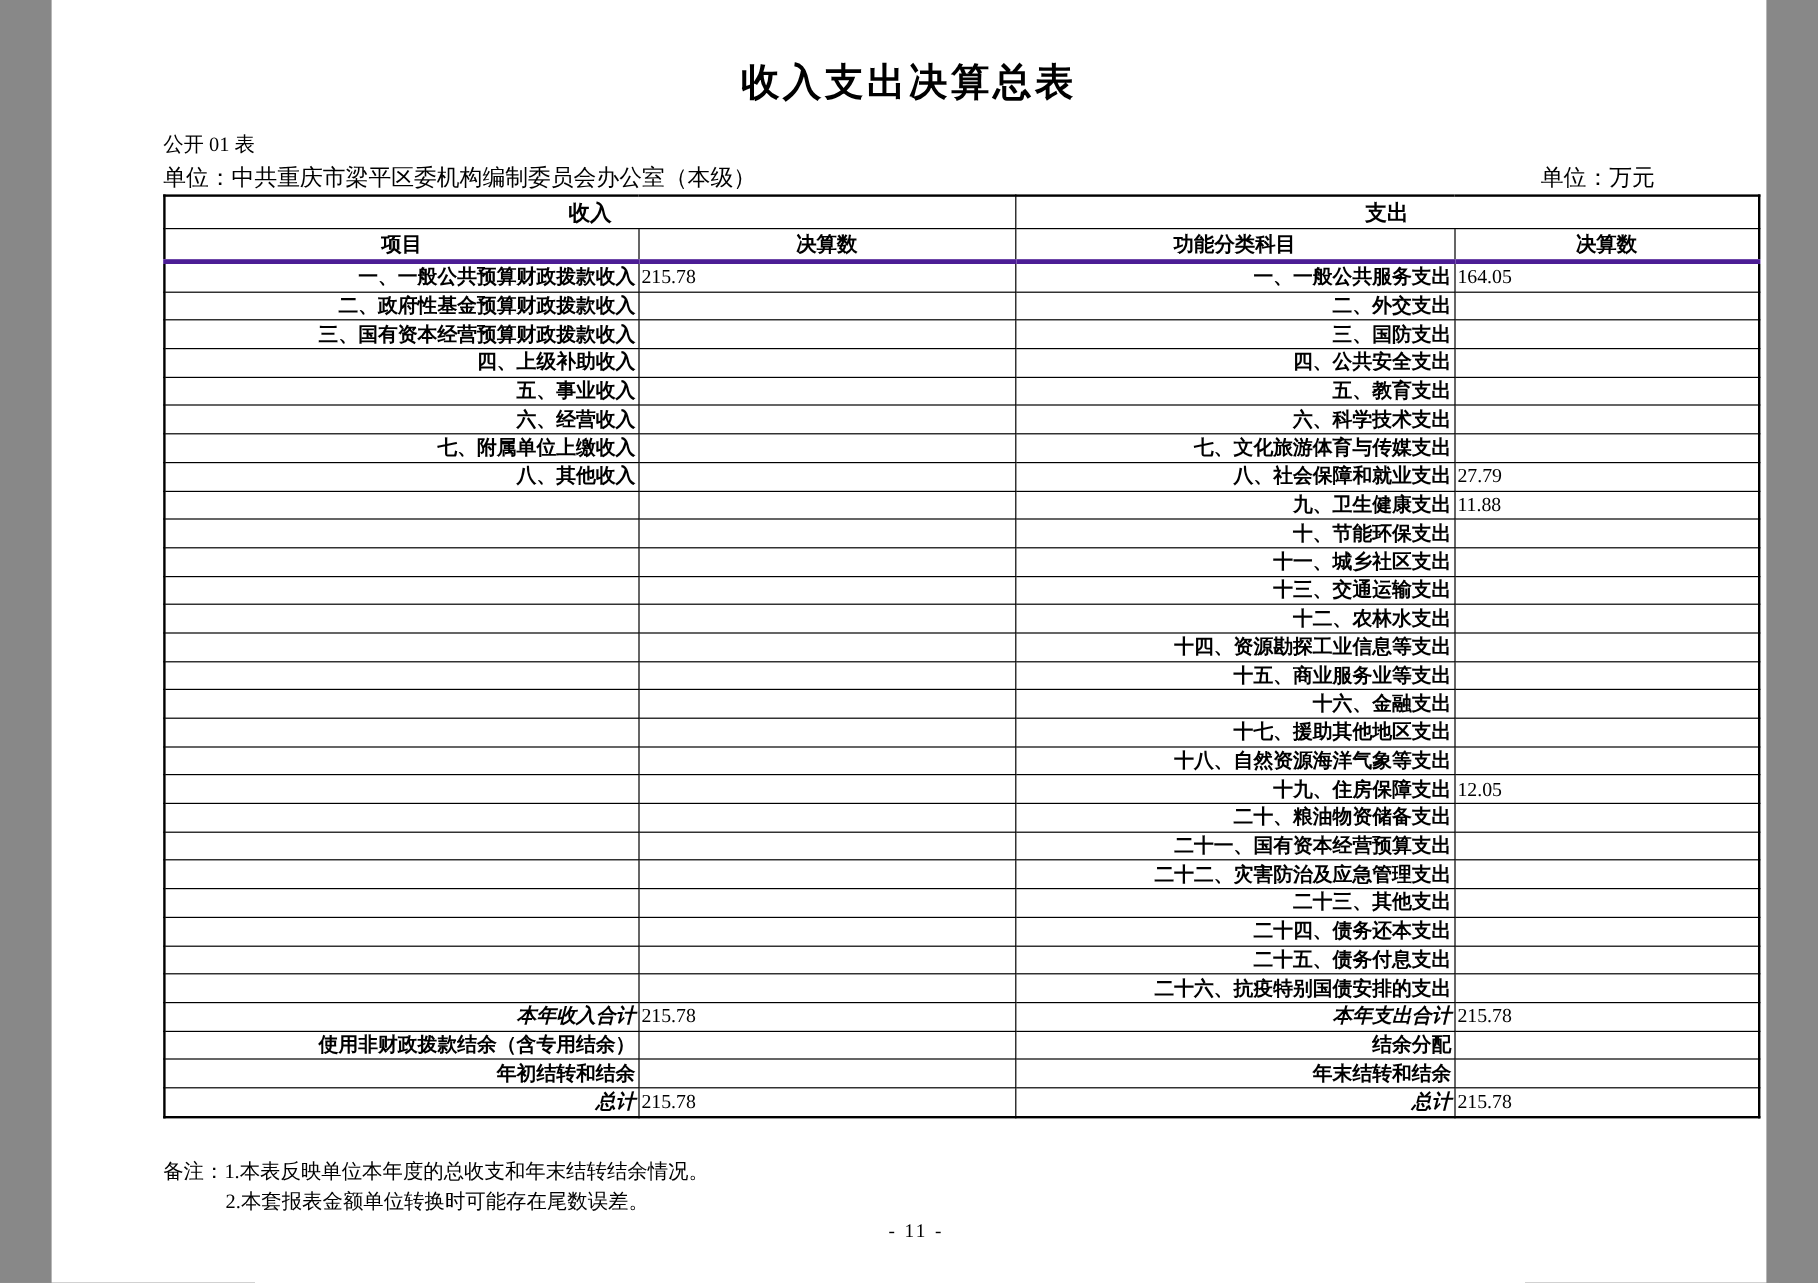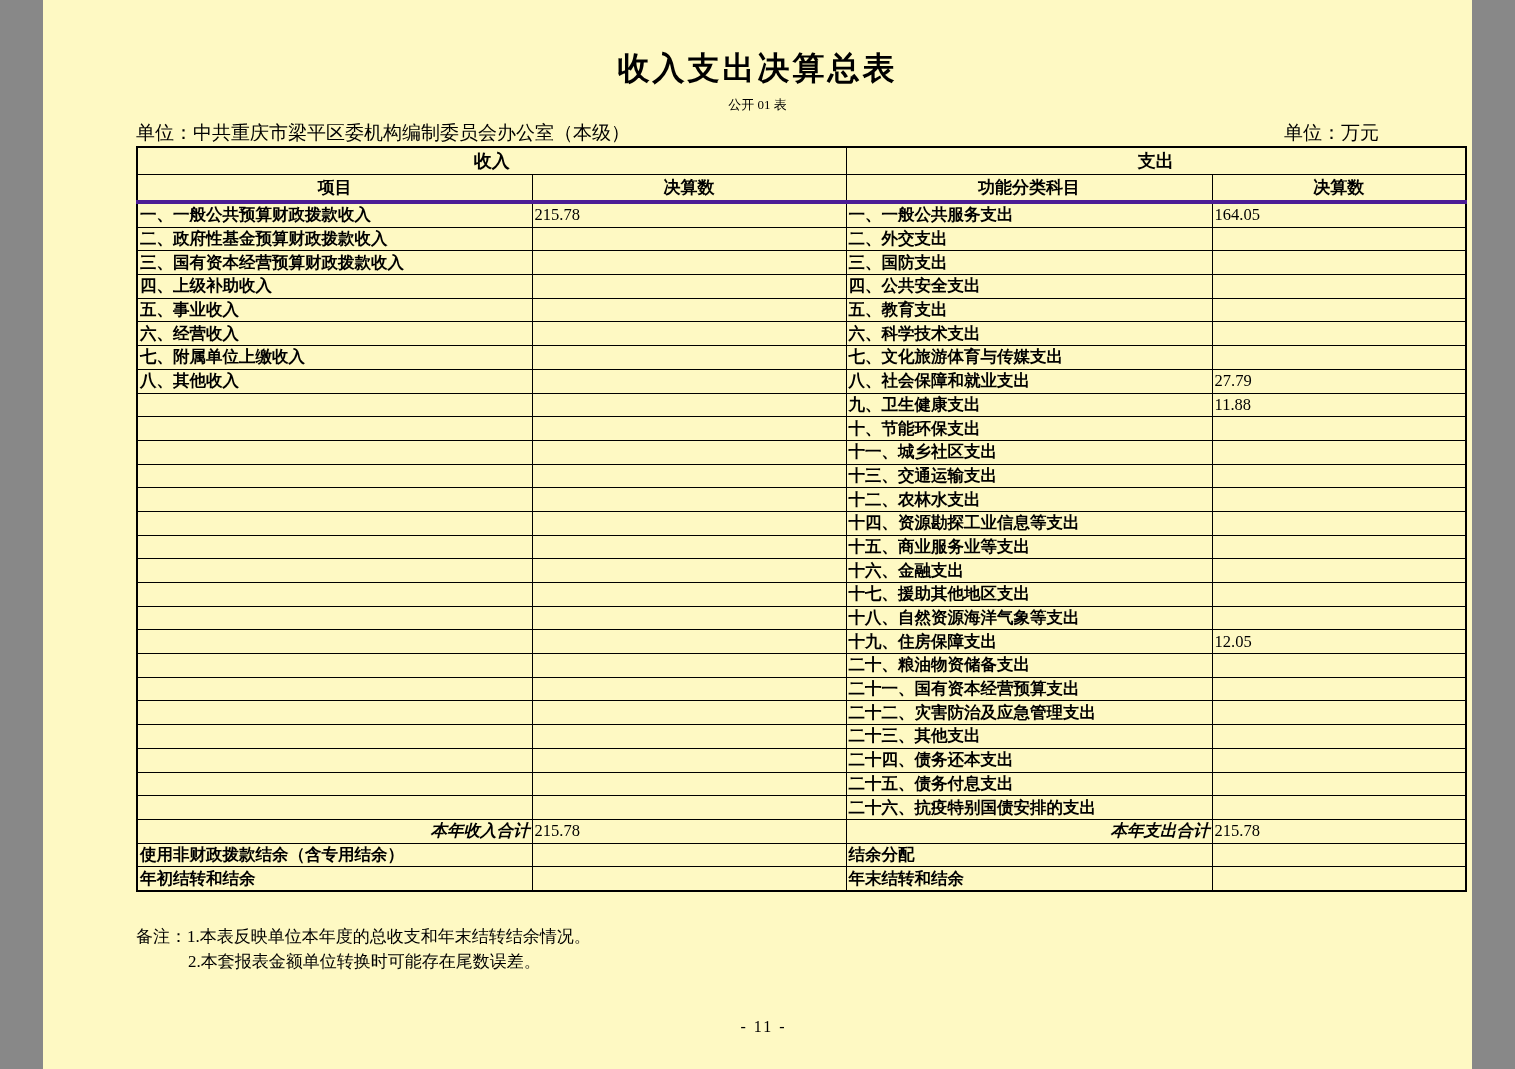--- a/index.html
+++ b/index.html
@@ -1,40 +1,41 @@
 <!DOCTYPE html>
 <html><head>
 <meta charset="utf-8">
 <style>
   html, body { margin: 0; padding: 0; background: #888; }
   .page {
     position: relative;
     width: 1429px;
     height: 1069px;
-    background: #fef9c3;
+    background: #ffffff;
     color: #000;
     font-family: "Liberation Serif", "DejaVu Serif", serif;
     overflow: hidden;
     margin: 0 auto;
   }
   .content { padding: 46px 93px 0 93px; }
 
   .doc-title {
     text-align: center;
     font-size: 32px;
     font-weight: bold;
     letter-spacing: 3px;
     line-height: 44px;
     height: 46px;
   }
   .table-code-line {
-    text-align: center;
-    font-size: 13px;
+    text-align: left;
+    font-size: 17px;
     line-height: 26px;
     height: 26px;
+    margin-top: 16px;
   }
   .unit-line {
     display: flex;
     justify-content: space-between;
     font-size: 19px;
     line-height: 26px;
     height: 28px;
     align-items: flex-end;
   }
 
@@ -68,21 +69,21 @@
     text-align: center;
     border-bottom: 4px solid #4c1d95;
   }
   .fin-table td {
     height: 22.7px;
     font-size: 16.5px;
     padding: 0 2px;
   }
   .fin-table td.label {
     font-weight: bold;
-    text-align: left;
+    text-align: right;
   }
   .fin-table td.label.center { text-align: right; font-style: italic; }
   .fin-table td.value {
     font-weight: normal;
     padding-right: 5px;
   }
 
   .notes {
     margin-top: 32px;
     font-size: 17px;
@@ -301,20 +302,26 @@
             <td class="value"></td>
             <td class="label">结余分配</td>
             <td class="value"></td>
           </tr>
           <tr>
             <td class="label">年初结转和结余</td>
             <td class="value"></td>
             <td class="label">年末结转和结余</td>
             <td class="value"></td>
           </tr>
+          <tr>
+            <td class="label center">总计</td>
+            <td class="value">215.78</td>
+            <td class="label center">总计</td>
+            <td class="value">215.78</td>
+          </tr>
         </tbody>
     </table>
 
     <div class="notes">
       <div class="note-line">
         <span>备注：</span><span>1.本表反映单位本年度的总收支和年末结转结余情况。</span>
       </div>
       <div class="note-line note-line-2">2.本套报表金额单位转换时可能存在尾数误差。</div>
     </div>
   </div>

